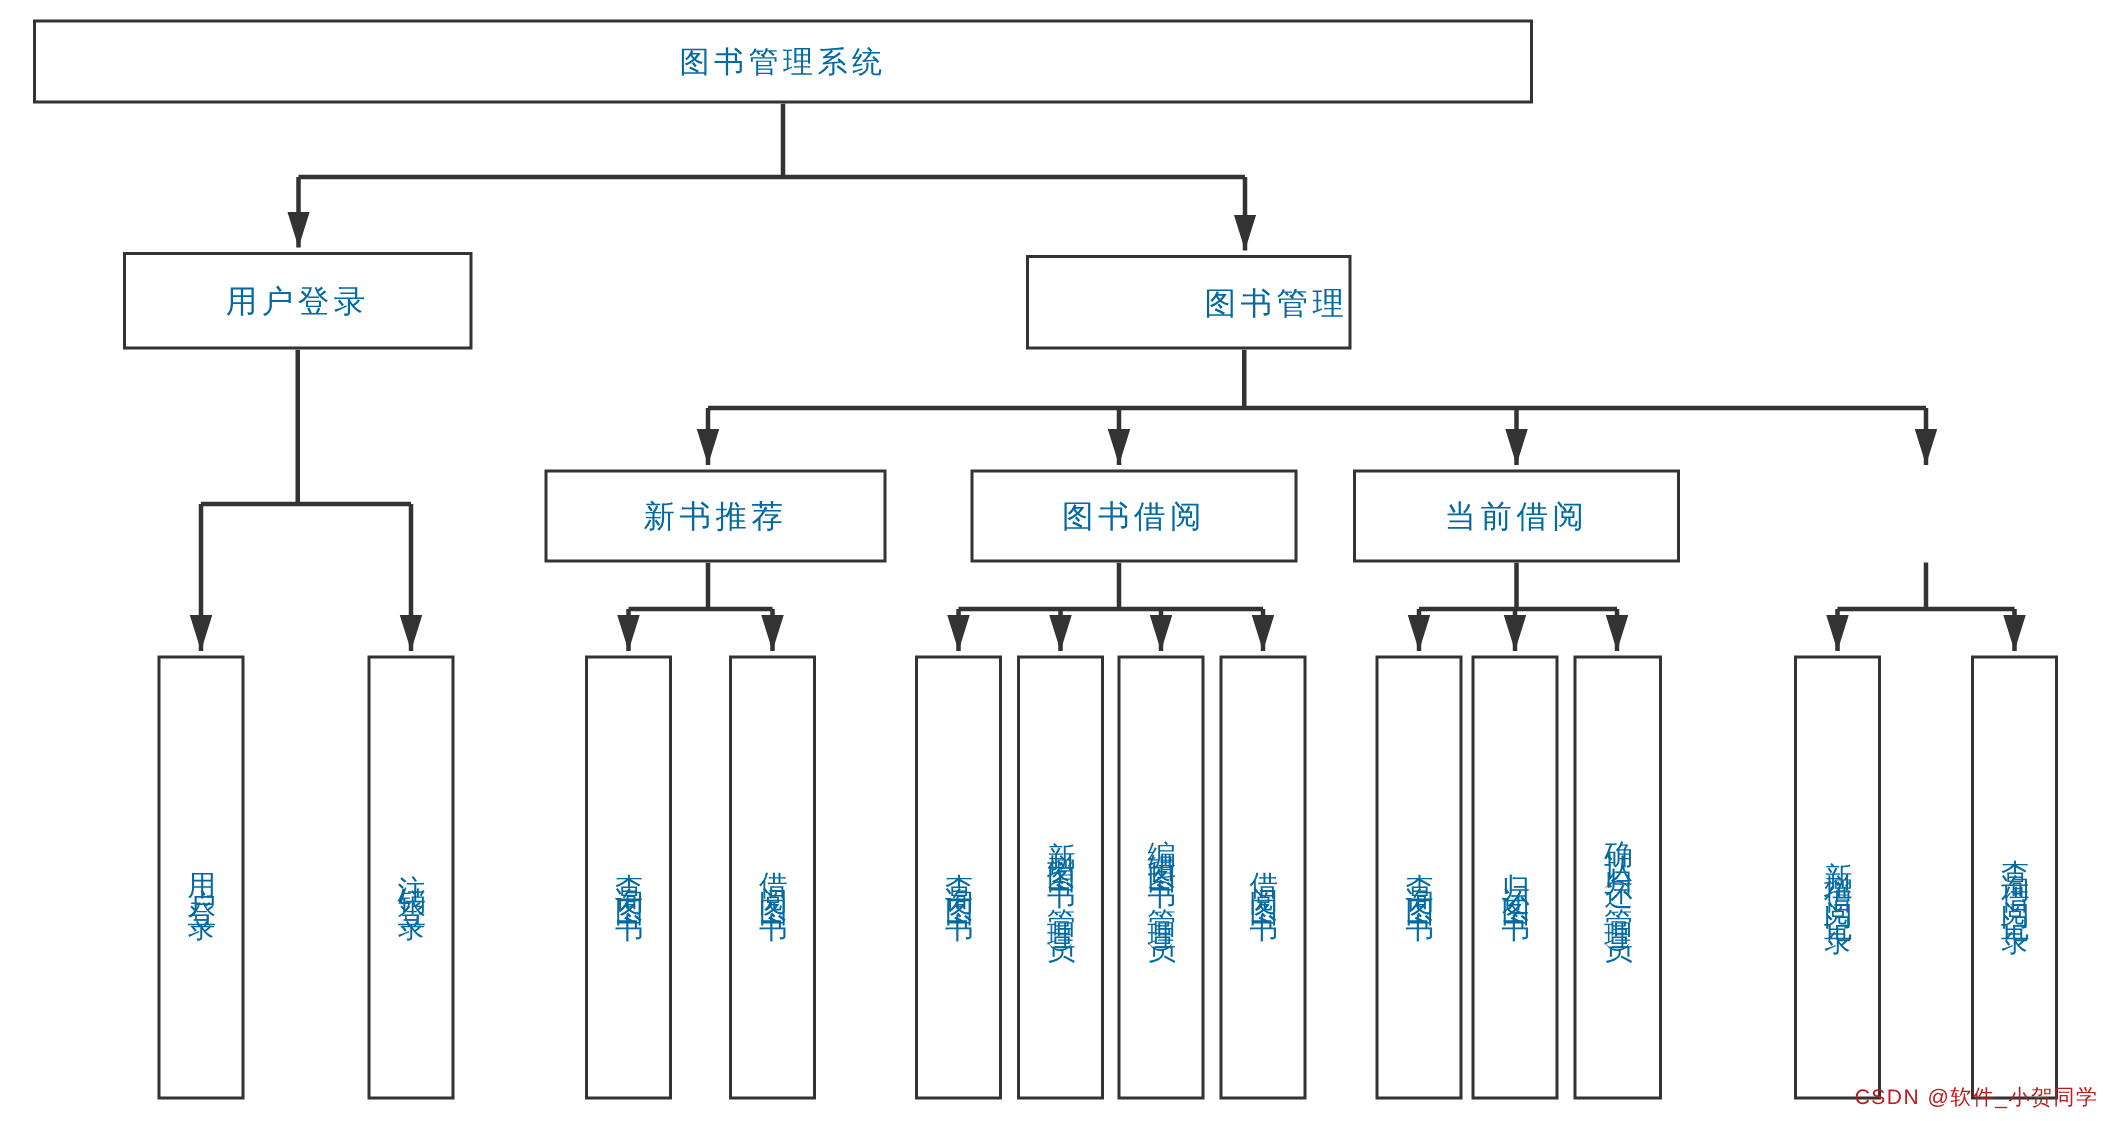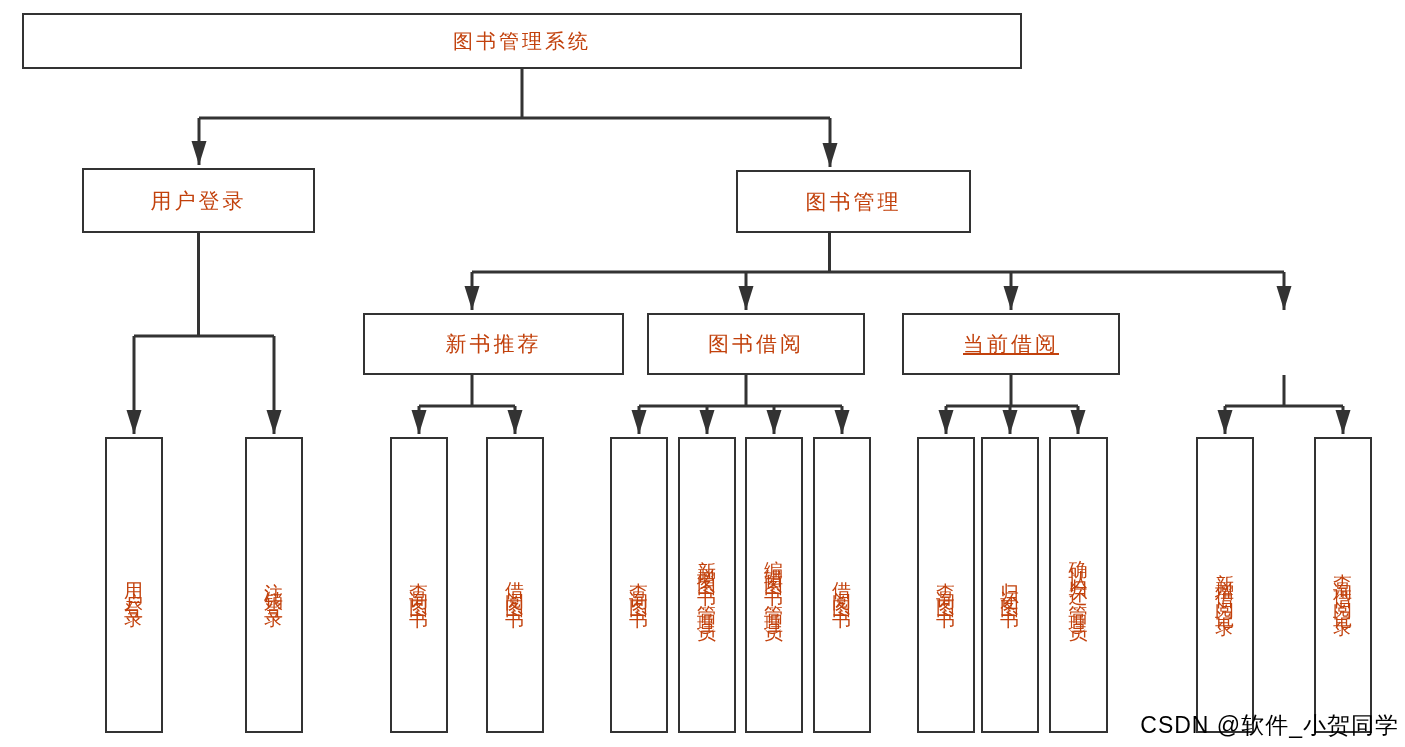--- a/index.html
+++ b/index.html
@@ -23,21 +23,21 @@
     height: 747px;
   }
   .node {
     position: absolute;
     box-sizing: border-box;
     border: 2.5px solid #333333;
     background: #ffffff;
     display: flex;
     align-items: center;
     justify-content: center;
-    color: #c2410c;
+    color: #0369a1;
   }
   .node.hbox span {
     font-size: 21px;
     letter-spacing: 3px;
     white-space: nowrap;
   }
   .node.root span {
     font-size: 20px;
     letter-spacing: 3px;
   }
@@ -46,22 +46,22 @@
     text-orientation: mixed;
     font-size: 19px;
     line-height: 1;
     letter-spacing: 9px;
     white-space: nowrap;
   }
   .watermark {
     position: absolute;
     right: 6px;
     bottom: 6px;
-    font-size: 23px;
-    color: #000000;
+    font-size: 14px;
+    color: #b91c1c;
     letter-spacing: 1px;
     z-index: 5;
   }
 </style>
 </head>
 <body>
 
 <div class="canvas">
 
   <svg class="connectors" viewBox="0 0 1405 747">
@@ -107,31 +107,31 @@
     </g>
   </svg>
 
   <div class="node hbox root" style="left:22px; top:13px; width:1000px; height:56px;">
     <span>图书管理系统</span>
   </div>
 
   <div class="node hbox" style="left:82px; top:168px; width:233px; height:65px;">
     <span>用户登录</span>
   </div>
-  <div class="node hbox" style="left:736px; top:170px; width:235px; height:63px;">
+  <div class="node hbox" style="left:684px; top:170px; width:217px; height:63px;justify-content:flex-end;">
     <span>图书管理</span>
   </div>
 
-  <div class="node hbox" style="left:363px; top:313px; width:261px; height:62px;">
+  <div class="node hbox" style="left:363px; top:313px; width:228px; height:62px;">
     <span>新书推荐</span>
   </div>
   <div class="node hbox" style="left:647px; top:313px; width:218px; height:62px;">
     <span>图书借阅</span>
   </div>
-  <div class="node hbox" style="left:902px; top:313px; width:218px; height:62px;text-decoration:underline;">
+  <div class="node hbox" style="left:902px; top:313px; width:218px; height:62px;">
     <span>当前借阅</span>
   </div>
 
   <div class="node vbox" style="left:105px; top:437px; width:58px; height:296px;">
     <span>用户登录</span>
   </div>
   <div class="node vbox" style="left:245px; top:437px; width:58px; height:296px;">
     <span>注销登录</span>
   </div>
 

